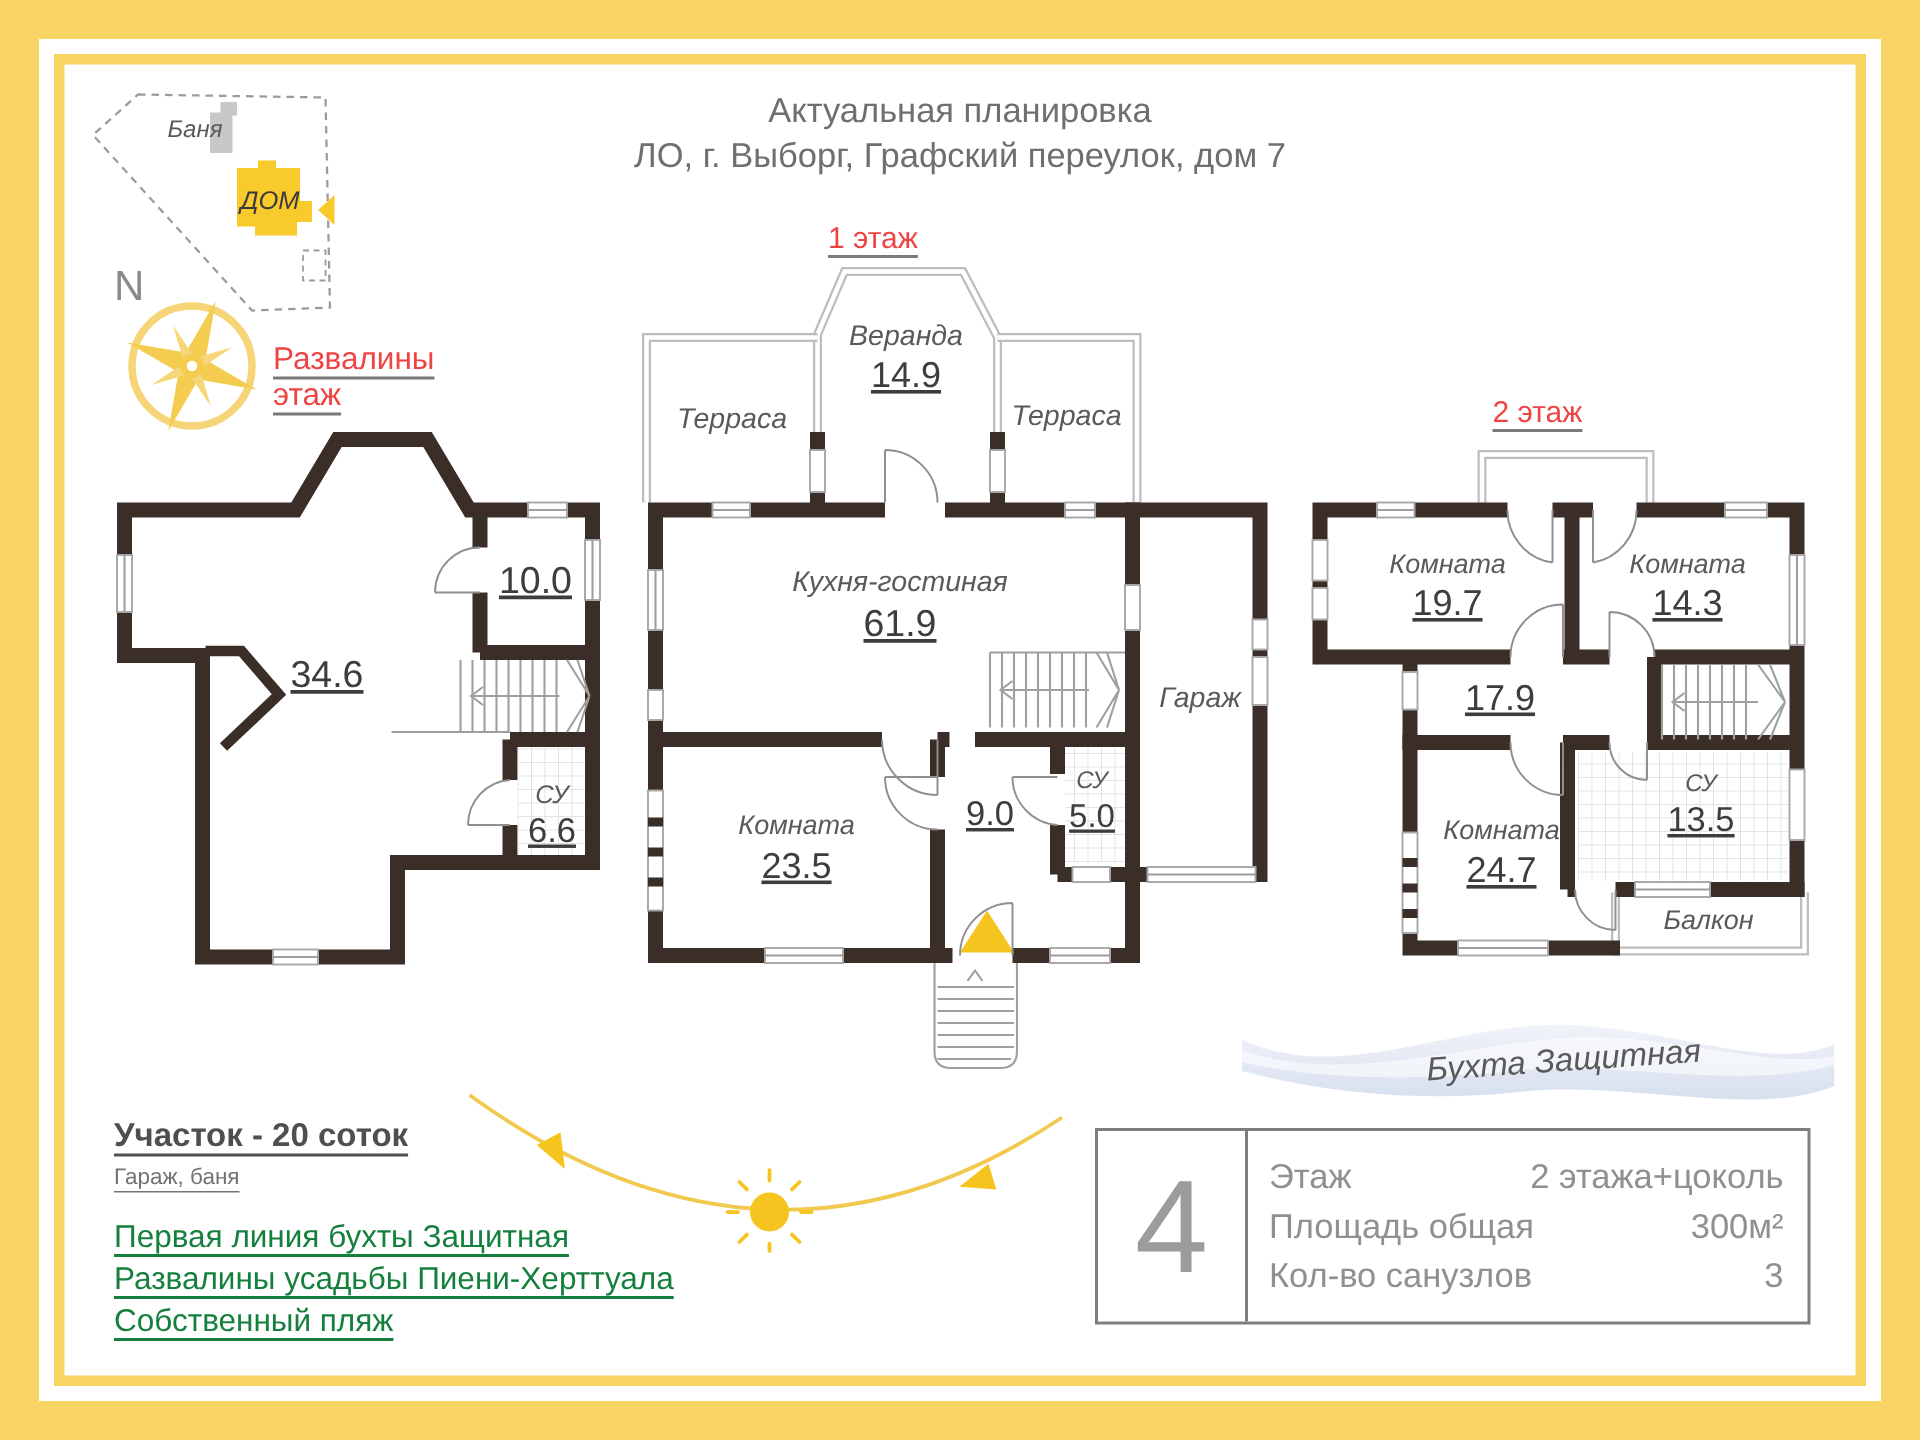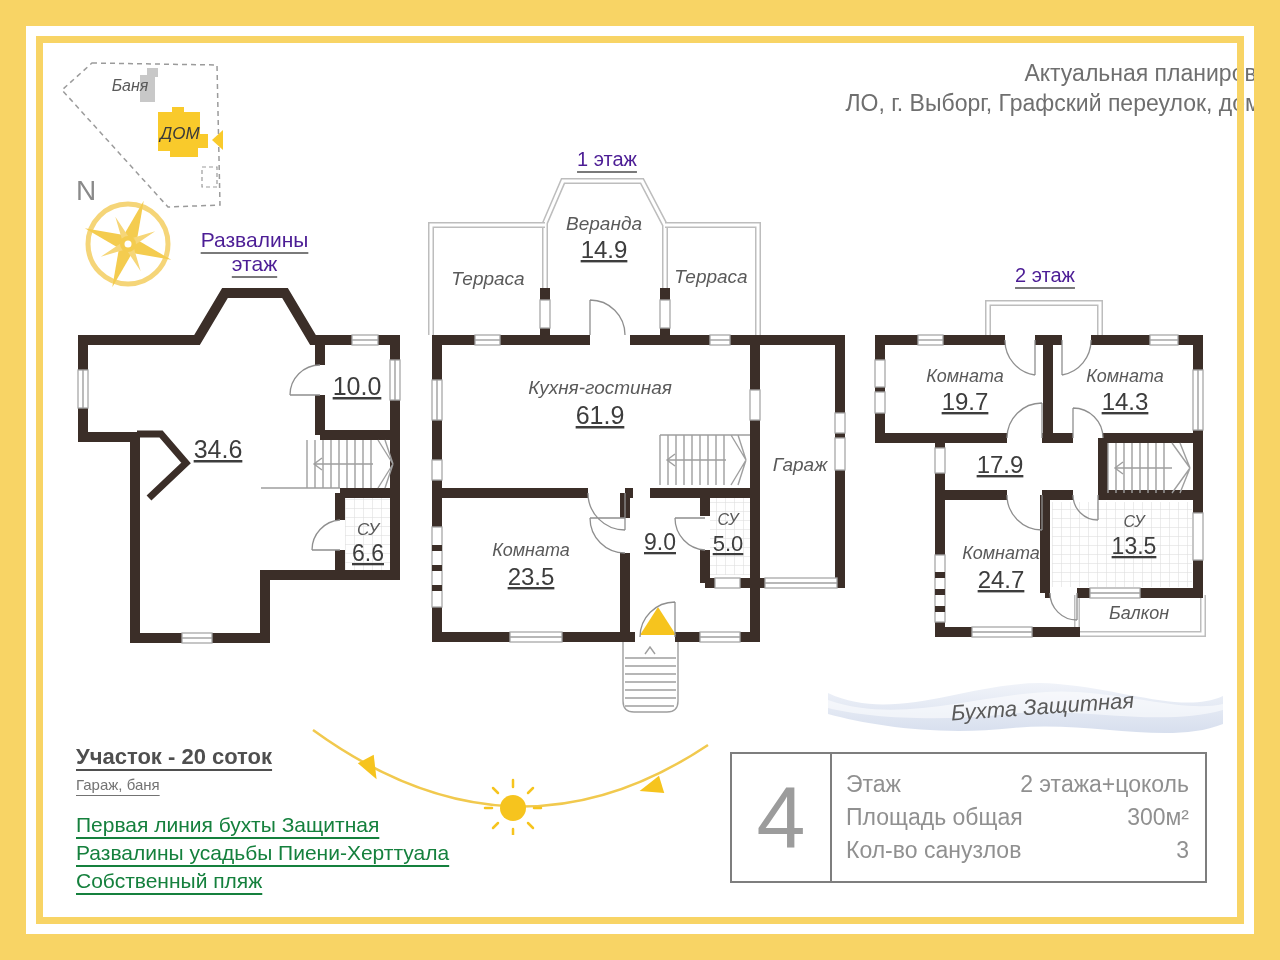--- a/index.html
+++ b/index.html
@@ -1,22 +1,22 @@
 <!DOCTYPE html>
 <html><head>
 <meta charset="utf-8">
 <style>
   html,body{margin:0;padding:0;}
   .page{position:relative;width:1280px;height:960px;background:#ffffff;overflow:hidden;
         font-family:"Liberation Sans", sans-serif;}
   .frame-outer{position:absolute;inset:0;border:26px solid #F8D465;pointer-events:none;z-index:50;}
   .frame-inner{position:absolute;inset:36px;border:7px solid #F8D465;pointer-events:none;z-index:50;}
-  .hdr{position:absolute;left:0;right:0;top:58px;text-align:right;color:#6f6f6f;
+  .hdr{position:absolute;left:0;right:0;top:58px;text-align:center;color:#6f6f6f;
        font-size:23px;line-height:30px;}
-  .floor-title{position:absolute;text-align:center;color:#4c1d95;font-size:20px;}
+  .floor-title{position:absolute;text-align:left;color:#ef4444;font-size:20px;}
   .floor-title span{display:block;text-decoration:underline;text-underline-offset:5px;
        text-decoration-color:#7a7a7a;}
   .features{position:absolute;left:76px;top:744px;width:470px;}
   .features .headline{font-size:22px;font-weight:bold;color:#4f4f4f;text-decoration:underline;
        text-underline-offset:5px;}
   .features .sub{font-size:15px;color:#737373;text-decoration:underline;text-underline-offset:5px;
        margin-top:6px;}
   .features .items{margin-top:18px;}
   .features .items div{font-size:21px;color:#15803d;text-decoration:underline;
        text-underline-offset:5px;line-height:28px;}

